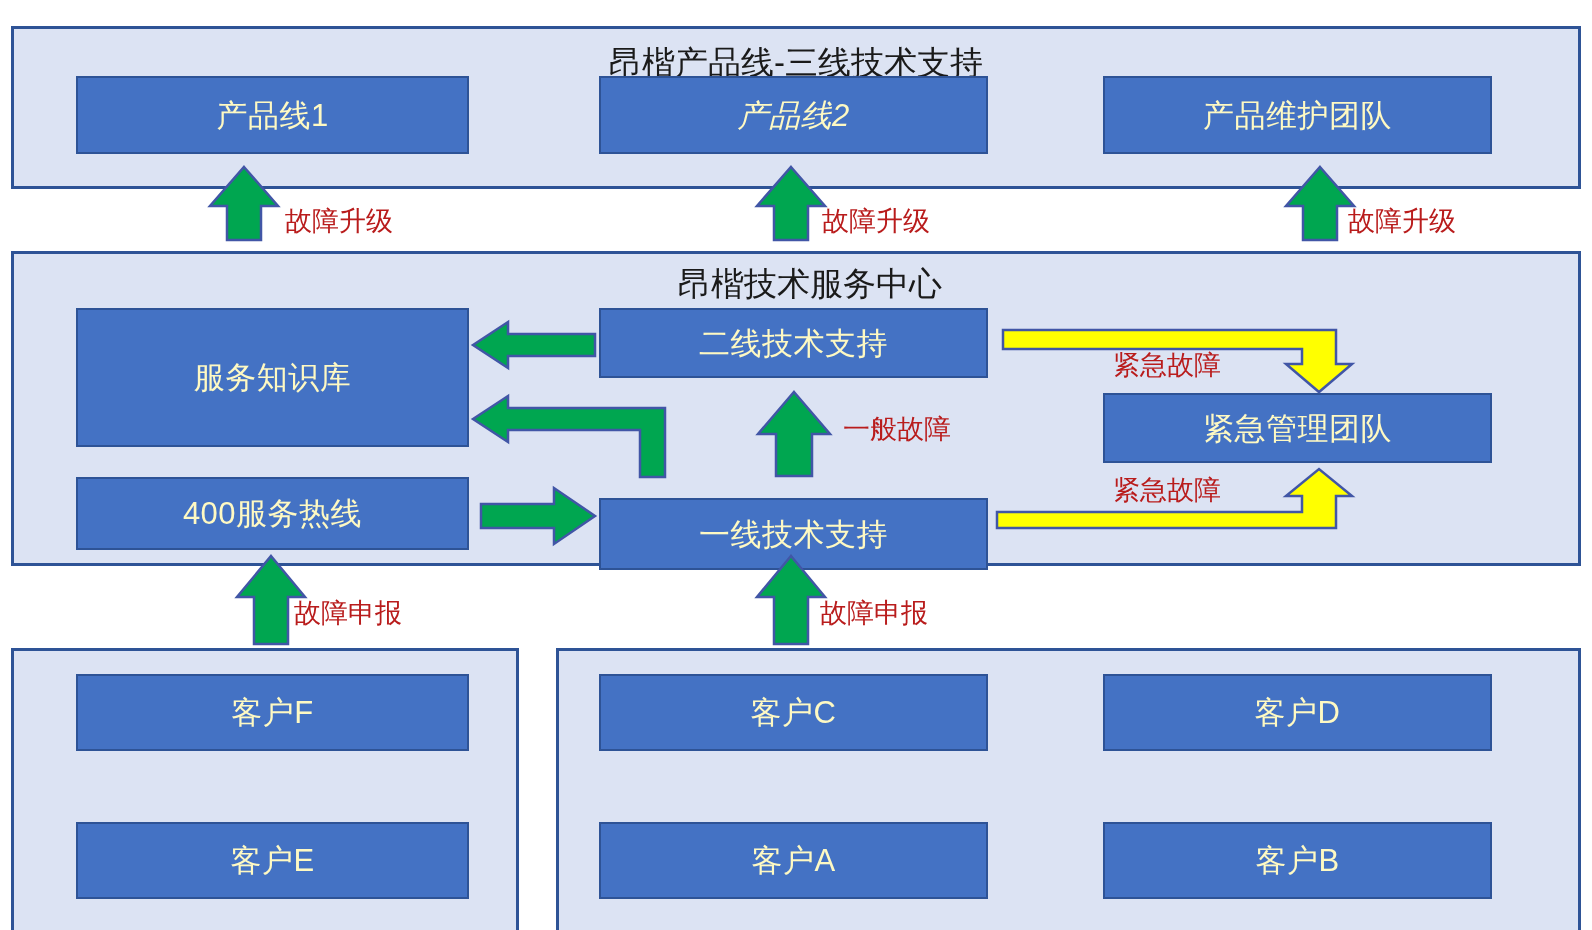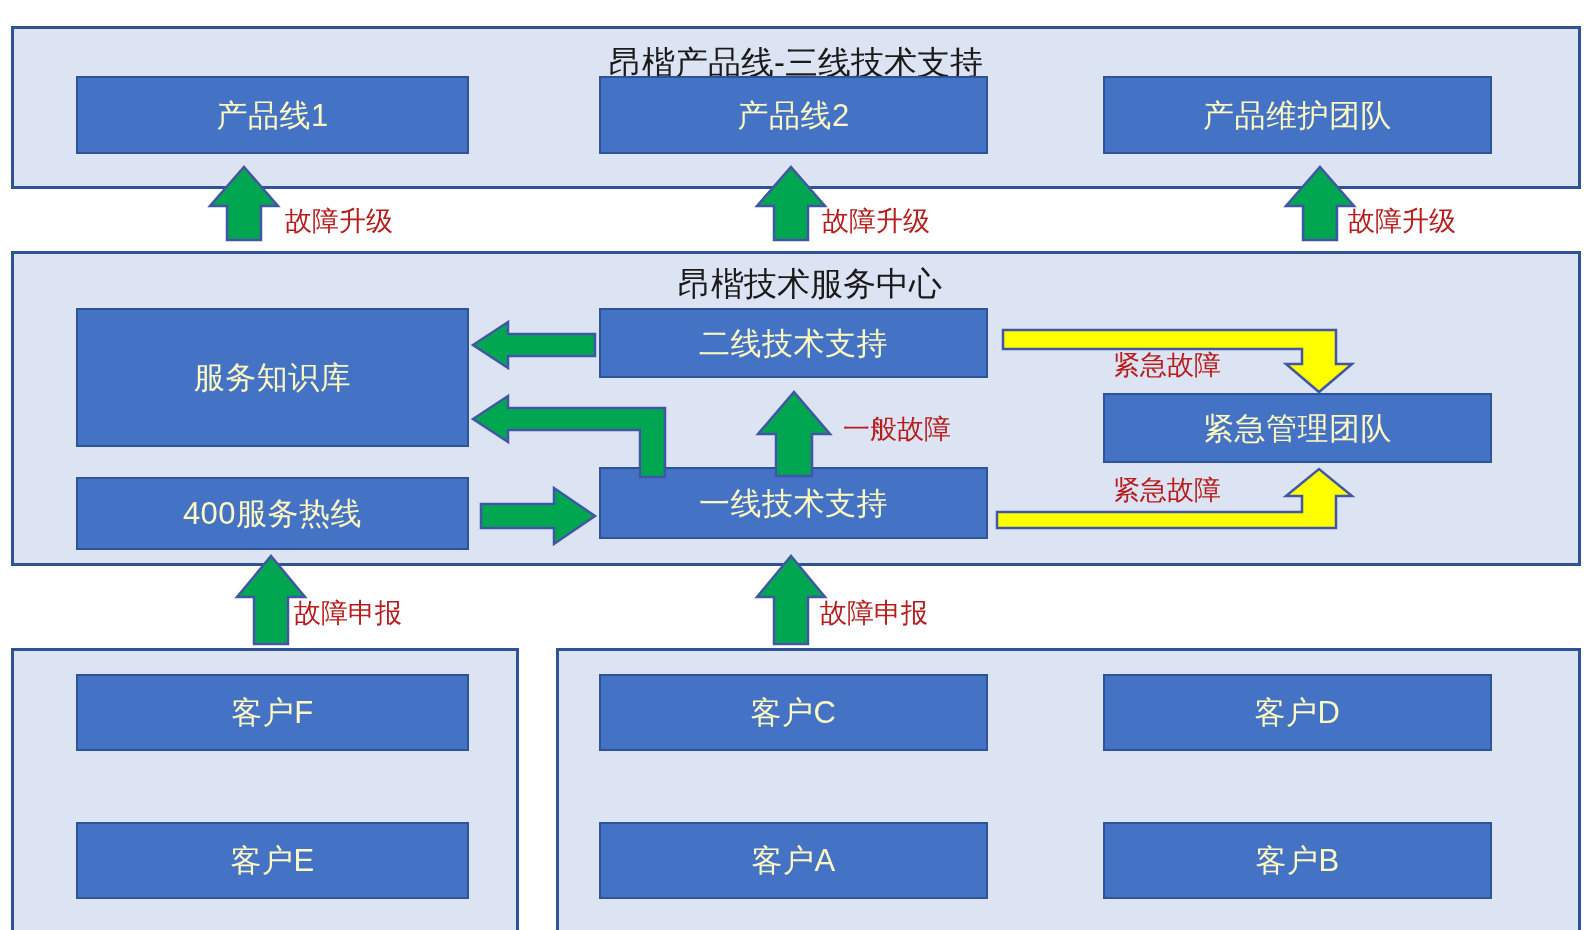--- a/index.html
+++ b/index.html
@@ -70,21 +70,21 @@
 
 <div id="stage">
 
   <div class="group" style="left:11px; top:10px; width:1570px; height:163px;">
     <div class="group-title" style="top:14px;">昂楷产品线-三线技术支持</div>
   </div>
 
   <div class="node" style="left:76px; top:60px; width:393px; height:78px;">
     <span>产品线1</span>
   </div>
-  <div class="node" style="left:599px; top:60px; width:389px; height:78px;">
+  <div class="node" style="left:599px; top:60px; width:389px; height:78px;font-style:italic;">
     <span>产品线2</span>
   </div>
   <div class="node" style="left:1103px; top:60px; width:389px; height:78px;">
     <span>产品维护团队</span>
   </div>
 
   <div class="arrow" style="left:209px; top:150px; width:70px; height:75px;">
     <svg width="70" height="75" viewBox="0 0 70 75">
       <polygon points="35,1 69,40 52,40 52,74 18,74 18,40 1,40" fill="#00A650" stroke="#4156A6" stroke-width="2.5"></polygon>
     </svg>
@@ -114,21 +114,21 @@
   </div>
   <div class="node" style="left:599px; top:292px; width:389px; height:70px;">
     <span>二线技术支持</span>
   </div>
   <div class="node" style="left:1103px; top:377px; width:389px; height:70px;">
     <span>紧急管理团队</span>
   </div>
   <div class="node" style="left:76px; top:461px; width:393px; height:73px;">
     <span>400服务热线</span>
   </div>
-  <div class="node" style="left:599px; top:451px; width:389px; height:72px;">
+  <div class="node" style="left:599px; top:482px; width:389px; height:72px;">
     <span>一线技术支持</span>
   </div>
 
   <div class="arrow" style="left:472px; top:304px; width:124px; height:50px;">
     <svg width="124" height="50" viewBox="0 0 124 50">
       <polygon points="1,25 36,2 36,14 123,14 123,36 36,36 36,48" fill="#00A650" stroke="#4156A6" stroke-width="2.5"></polygon>
     </svg>
   </div>
 
   <div class="arrow" style="left:472px; top:378px; width:226px; height:84px;">

